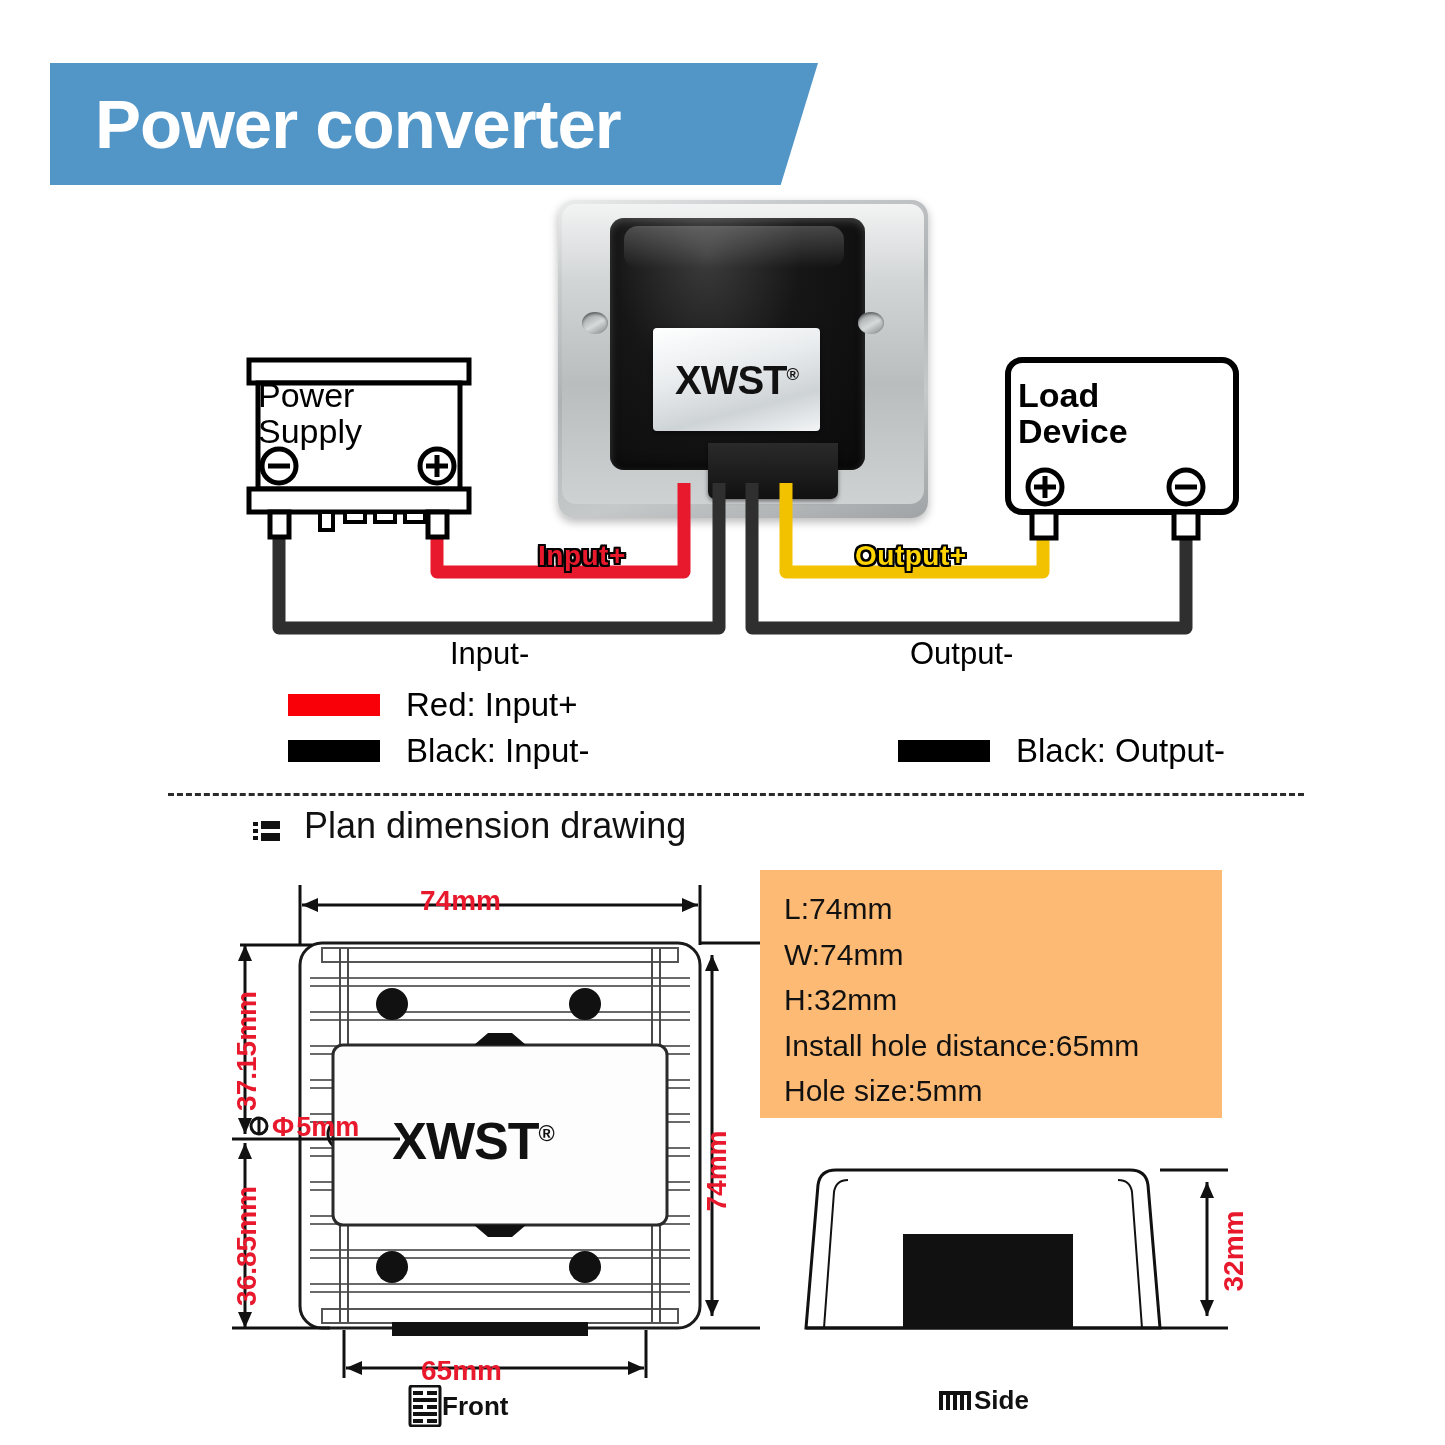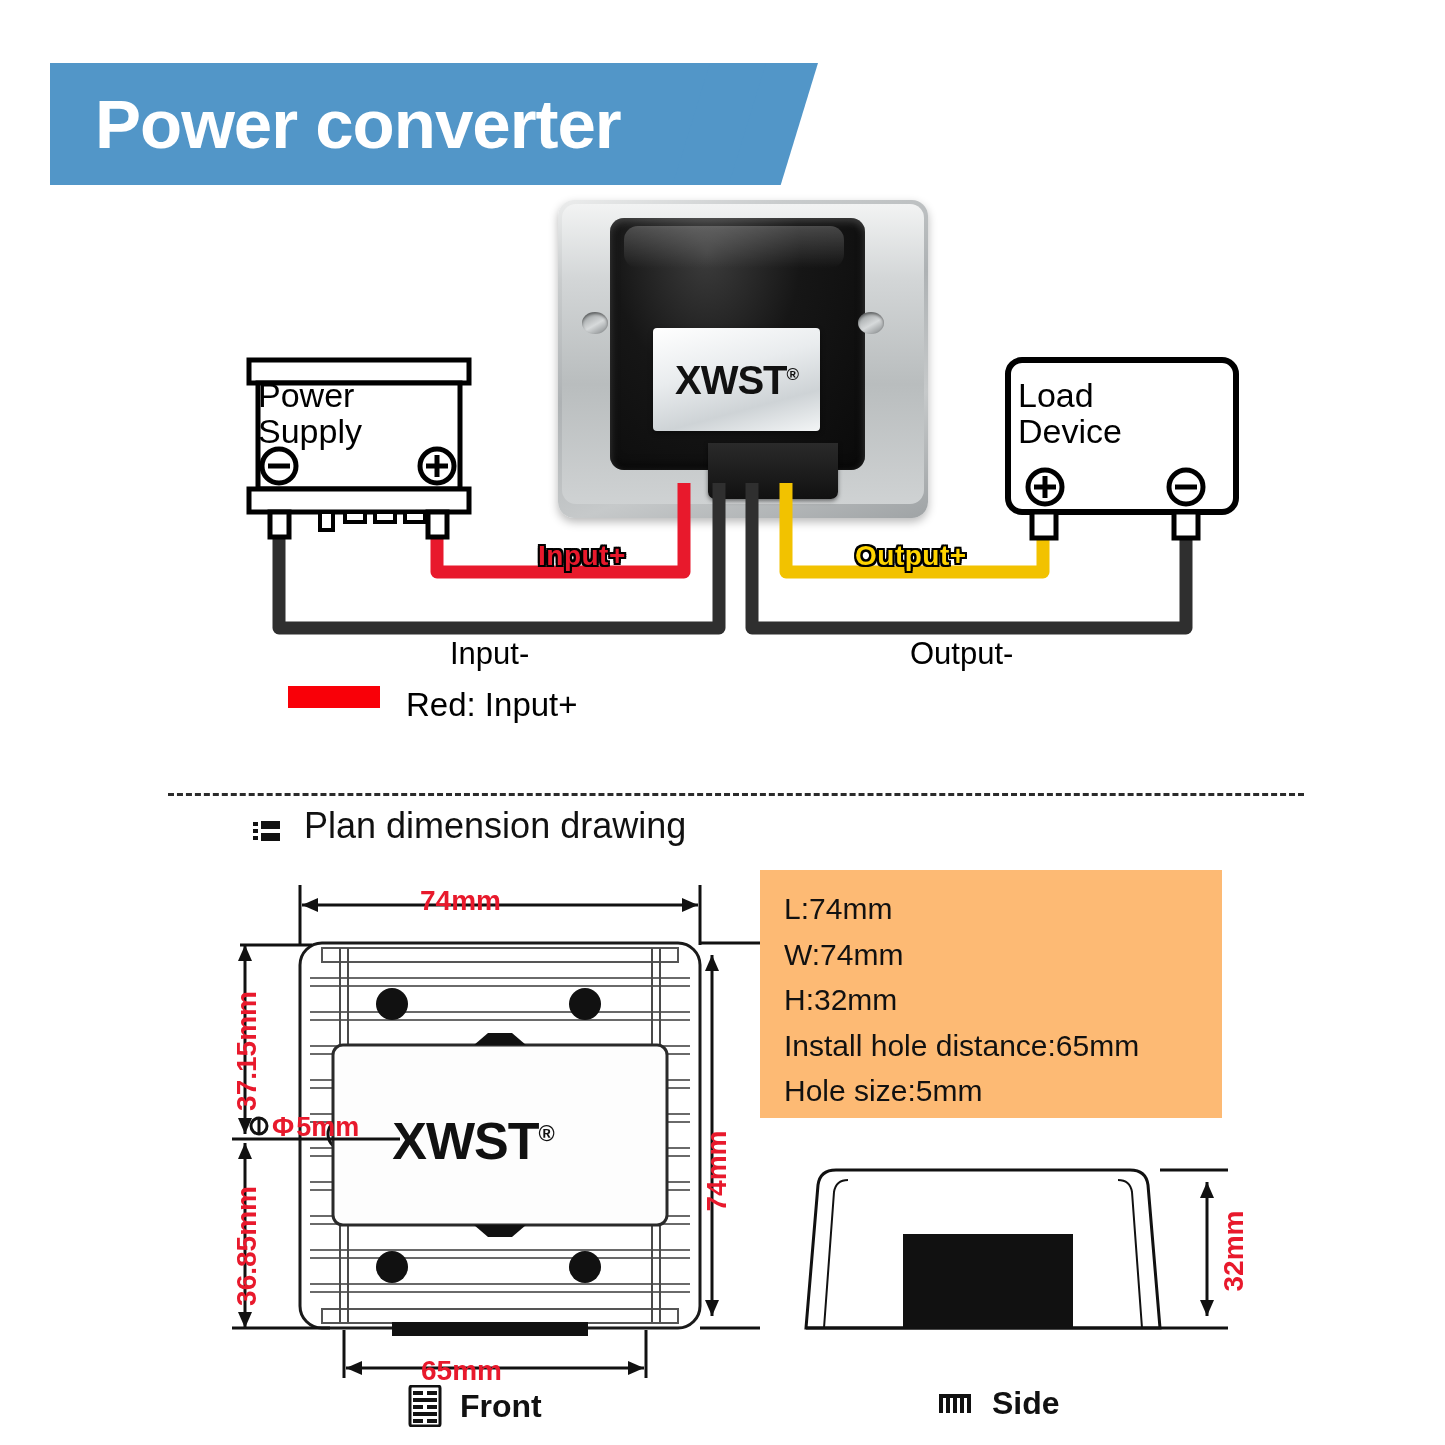--- a/index.html
+++ b/index.html
@@ -46,34 +46,34 @@
   #dev-label-text sup{font-size:17px;vertical-align:super;}
   #dev-conn{position:absolute;left:150px;top:243px;width:130px;height:56px;border-radius:0 0 7px 7px;
      background:linear-gradient(180deg,#2a2a2a,#111);box-shadow:0 2px 4px rgba(0,0,0,.5);}
 
   
   #art{position:absolute;left:0;top:0;width:1445px;height:1445px;pointer-events:none;}
 
   
   .lbl{position:absolute;color:#000;line-height:1.06;text-align:left;}
   #ps-label{left:258px;top:377px;width:200px;font-size:34px;}
-  #ld-label{left:1018px;top:377px;width:200px;font-size:34px;}
+  #ld-label{left:1018px;top:377px;width:200px;font-size:34px;font-weight:bold;}
 
   .outlined{font-weight:bold;font-size:28px;letter-spacing:.5px;}
   #lbl-inputp{left:512px;top:540px;color:#e8192c;
      text-shadow:-2px 0 #000,2px 0 #000,0 -2px #000,0 2px #000,-2px -2px #000,2px -2px #000,-2px 2px #000,2px 2px #000;padding-left:26px;}
   #lbl-outputp{left:855px;top:540px;color:#ffd400;
      text-shadow:-2px 0 #000,2px 0 #000,0 -2px #000,0 2px #000,-2px -2px #000,2px -2px #000,-2px 2px #000,2px 2px #000;}
   #lbl-inputm{left:450px;top:636px;font-size:31px;}
   #lbl-outputm{left:910px;top:636px;font-size:31px;}
 
   
   #legend{position:absolute;left:288px;top:686px;width:880px;}
   .leg-row{display:flex;align-items:center;height:37px;margin-bottom:9px;}
-  .leg-col{display:flex;width:440px;}
+  .leg-col{display:flex;align-items:center;width:440px;}
   .leg-sw{width:92px;height:22px;flex:0 0 auto;}
   .leg-tx{font-size:33px;color:#000;margin-left:26px;white-space:nowrap;}
   .leg-right .leg-sw{margin-left:170px;}
 
   
   #divider{position:absolute;left:168px;top:793px;width:1136px;height:0;
      border-top:3px dashed #2b2b2b;}
 
   
   #plan-head{position:absolute;left:252px;top:805px;display:flex;align-items:flex-end;}
@@ -90,21 +90,21 @@
   #dim-74top{left:420px;top:885px;}
   #dim-65bot{left:421px;top:1355px;}
   #dim-3715{left:172px;top:1035px;width:150px;text-align:center;}
   #dim-3685{left:172px;top:1230px;width:150px;text-align:center;}
   #dim-74right{left:642px;top:1155px;width:150px;text-align:center;}
   #dim-5mm{left:272px;top:1112px;font-size:27px;}
   #dim-32mm{left:1169px;top:1235px;width:130px;text-align:center;}
 
   
   .cap{position:absolute;display:flex;align-items:center;}
-  .cap-text{font-size:32px;font-weight:bold;color:#111;margin-left:18px;}
+  .cap-text{font-size:26px;font-weight:bold;color:#111;margin-left:0;}
   #cap-front{left:408px;top:1385px;}
   #cap-side{left:938px;top:1385px;justify-content:flex-end;}
 
   
   #fv-label-text{position:absolute;left:353px;top:1115px;width:240px;text-align:center;
      font-size:52px;font-weight:bold;color:#111;letter-spacing:-1px;line-height:1;}
   #fv-label-text sup{font-size:22px;vertical-align:super;}
 </style>
 </head>
 <body>
@@ -315,20 +315,30 @@
 <div class="abs" id="lbl-inputm">Input-</div>
 <div class="abs" id="lbl-outputm">Output-</div>
 
 <div id="legend">
   <div class="leg-row">
     <div class="leg-col">
       <span class="leg-sw" style="background:#f90008"></span>
       <span class="leg-tx">Red: Input+</span>
     </div>
   </div>
+  <div class="leg-row">
+    <div class="leg-col">
+      <span class="leg-sw" style="background:#000000"></span>
+      <span class="leg-tx">Black: Input-</span>
+    </div>
+    <div class="leg-col leg-right">
+      <span class="leg-sw" style="background:#000000"></span>
+      <span class="leg-tx">Black: Output-</span>
+    </div>
+  </div>
 </div>
 
 <div id="divider"></div>
 
 <div id="plan-head">
   <svg width="30" height="30" viewBox="0 0 30 30">
     <rect x="1" y="5" width="5" height="4" fill="#111"></rect>
     <rect x="1" y="12" width="5" height="4" fill="#111"></rect>
     <rect x="1" y="19" width="5" height="4" fill="#111"></rect>
     <rect x="9" y="4" width="19" height="8" fill="#111"></rect>

